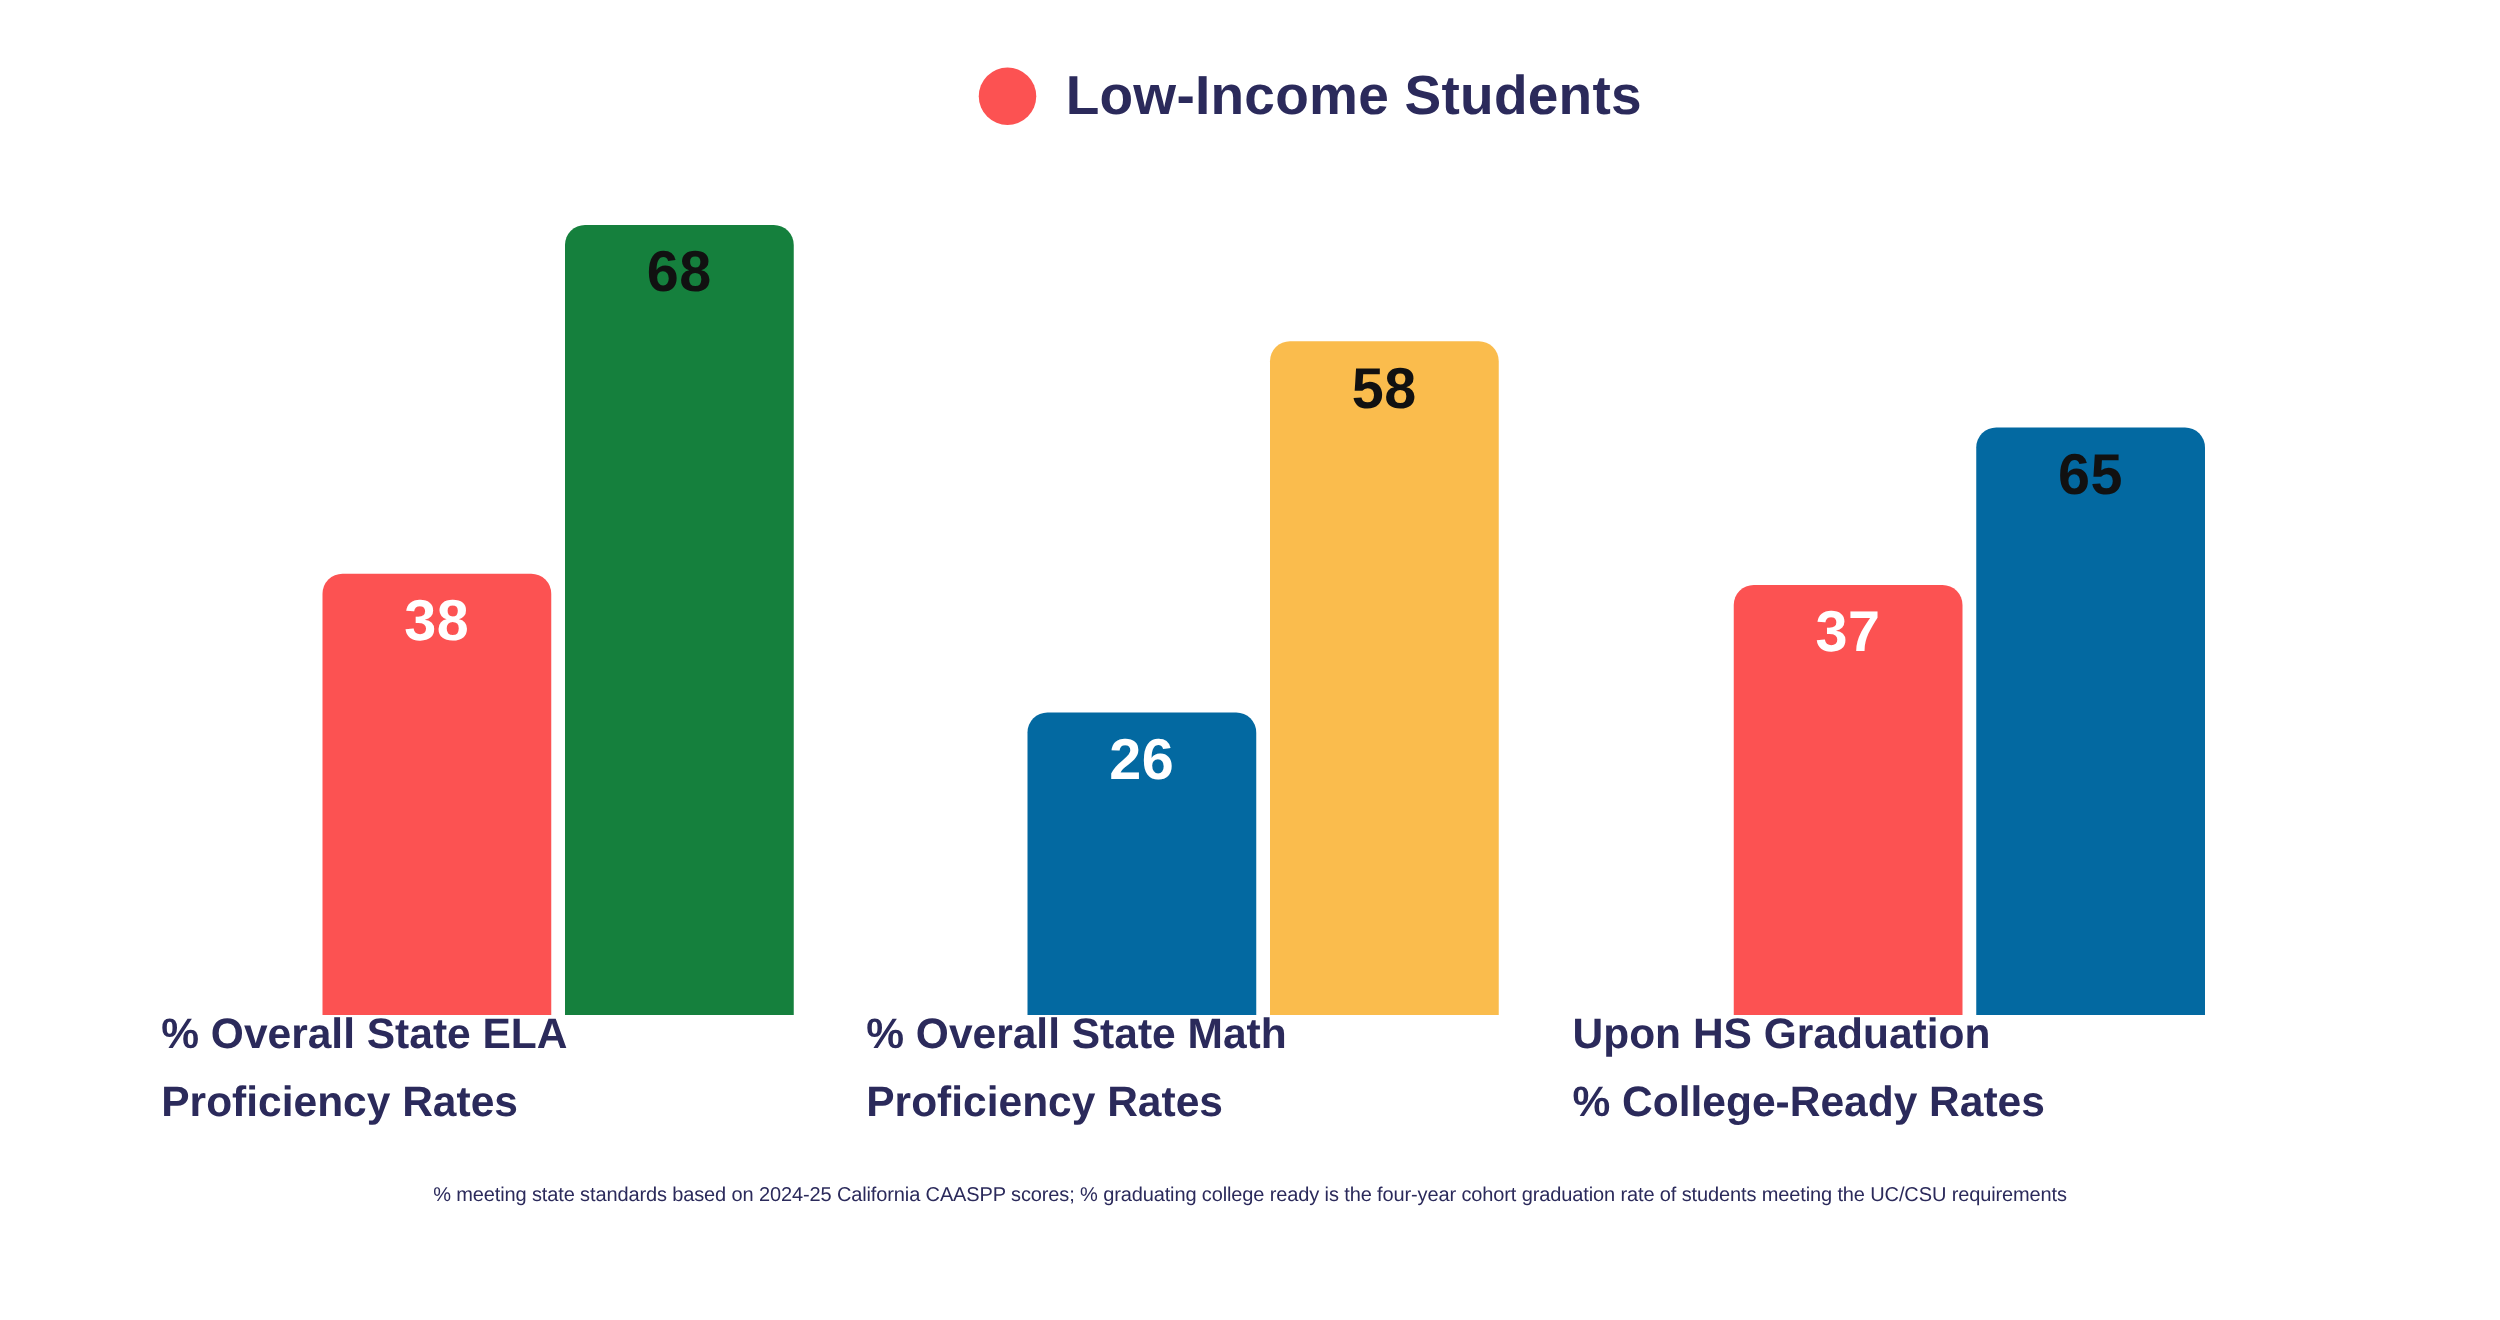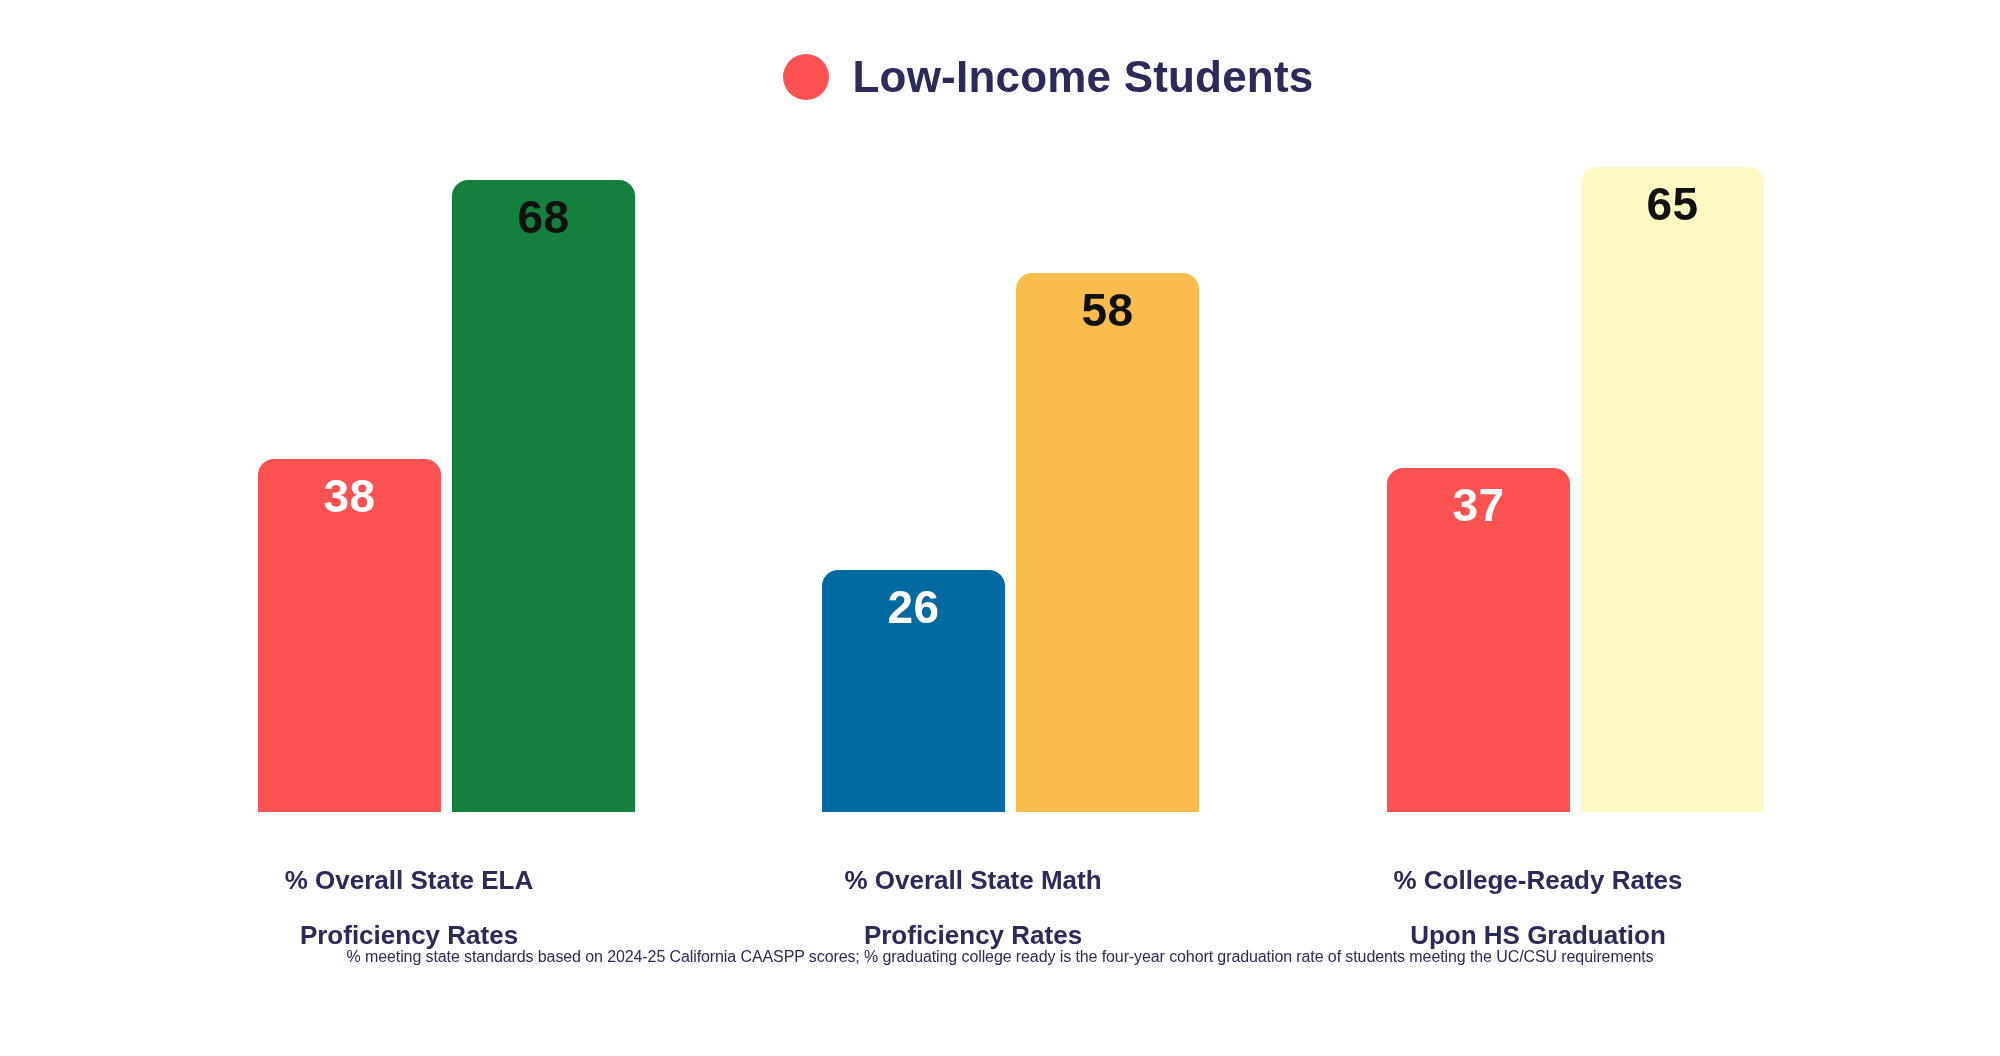--- a/index.html
+++ b/index.html
@@ -36,23 +36,23 @@
     border-radius: 16px 16px 0 0;
     display: flex; justify-content: center; align-items: flex-start;
   }
   .bar .val {
     font-size: 46px; font-weight: 600; padding-top: 10px;
     letter-spacing: 0.5px;
   }
 
   
   .cat {
-    position: absolute; top: 853px; width: 560px;
-    text-align: center; color: var(--navy, #2B2A5B);
-    font-size: 26px; line-height: 55px; font-weight: 600;
+    position: absolute; top: 800px; width: 560px;
+    text-align: left; color: var(--navy, #2B2A5B);
+    font-size: 34px; line-height: 55px; font-weight: 600;
     white-space: nowrap;
   }
   .cat-1 { left: 129px; }
   .cat-2 { left: 693px; }
   .cat-3 { left: 1258px; }
 
   
   .footnote {
     position: absolute; top: 948px; left: 0; width: 100%;
     text-align: center; color: var(--navy, #2B2A5B);
@@ -87,33 +87,33 @@
     </div>
     <div class="bar" style="background: rgb(250, 188, 77); height: 539px;">
       <span class="val" style="color: rgb(17, 17, 17);">58</span>
     </div>
   </div>
 
   <div class="group group-3">
     <div class="bar" style="background: rgb(252, 82, 82); height: 344px;">
       <span class="val" style="color: rgb(255, 255, 255);">37</span>
     </div>
-    <div class="bar" style="background: #fef9c3; height: 645px;">
+    <div class="bar" style="background: #0369a1; height: 470px;">
       <span class="val" style="color: rgb(17, 17, 17);">65</span>
     </div>
   </div>
 
   <div class="cat cat-1">
     <div>% Overall State ELA</div>
     <div>Proficiency Rates</div>
   </div>
   <div class="cat cat-2">
     <div>% Overall State Math</div>
     <div>Proficiency Rates</div>
   </div>
   <div class="cat cat-3">
+    <div>Upon HS Graduation</div>
     <div>% College-Ready Rates</div>
-    <div>Upon HS Graduation</div>
   </div>
 
   <div class="footnote">% meeting state standards based on 2024-25 California CAASPP scores; % graduating college ready is the four-year cohort graduation rate of students meeting the UC/CSU requirements</div>
 
 </div>
 
 </body></html>

